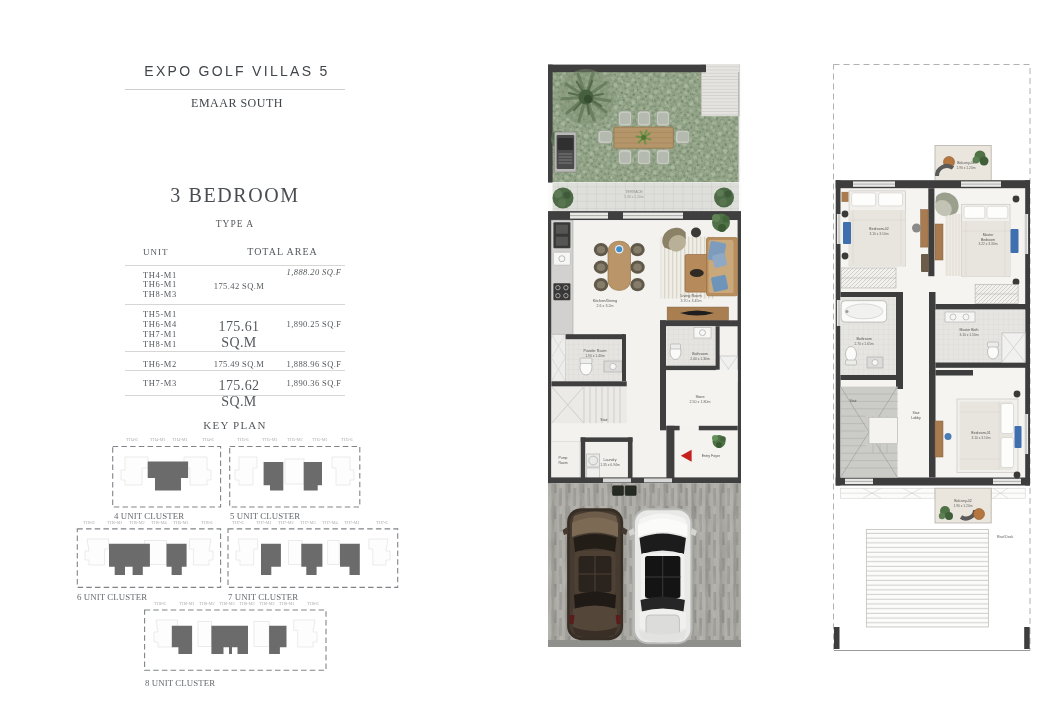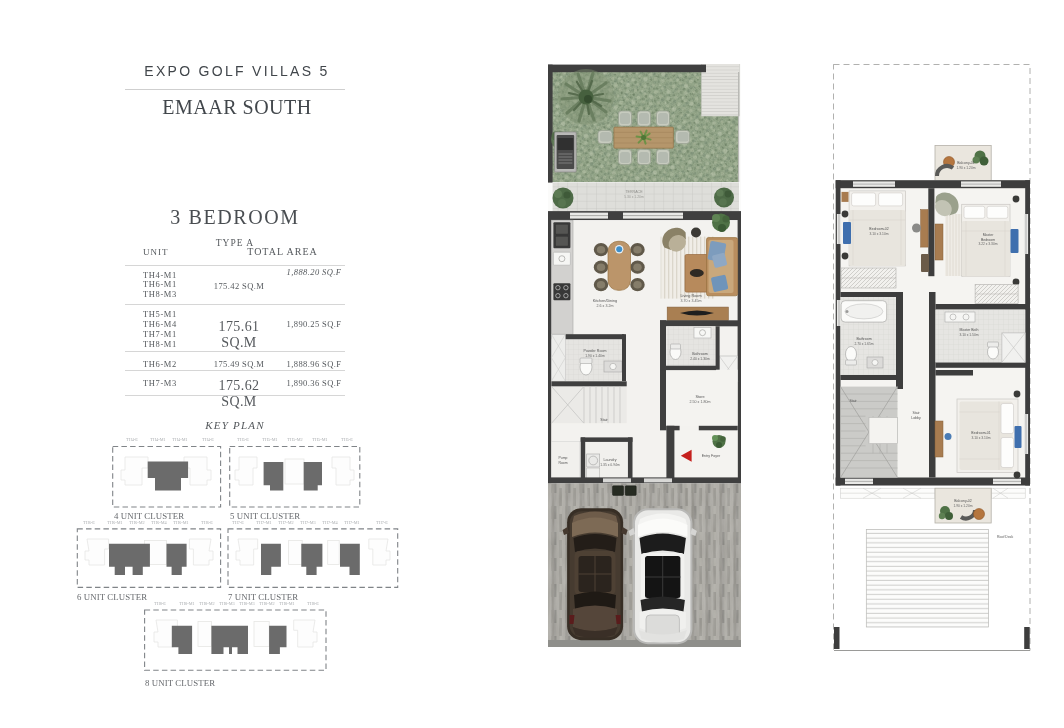--- a/index.html
+++ b/index.html
@@ -5,24 +5,24 @@
   body{width:1064px;height:728px;position:relative;background:#ffffff;overflow:hidden;
        font-family:"Liberation Serif",serif;color:#4b4f53;}
   .abs{position:absolute;}
   .ctr{text-align:center;}
 </style>
 </head>
 <body>
 
 <div class="abs ctr" style="left:127px;top:63px;width:220px;font-family:'Liberation Sans',sans-serif;font-weight:normal;font-size:14px;letter-spacing:2.3px;color:#41464b;">EXPO GOLF VILLAS 5</div>
 <div class="abs" style="left:125px;top:89px;width:220px;border-top:1px solid #cfcfcf;"></div>
-<div class="abs ctr" style="left:127px;top:96px;width:220px;font-size:20px;letter-spacing:0.5px;color:#41464b;">EMAAR SOUTH</div>
-
-<div class="abs ctr" style="left:125px;top:184px;width:220px;font-size:20px;letter-spacing:1.6px;color:#494d51;margin-top:22px;">3 BEDROOM</div>
-<div class="abs ctr" style="left:125px;top:219px;width:220px;font-size:9.5px;letter-spacing:1px;color:#55595d;margin-top:19px;">TYPE A</div>
+<div class="abs ctr" style="left:127px;top:96px;width:220px;font-size:12px;letter-spacing:0.5px;color:#41464b;">EMAAR SOUTH</div>
+
+<div class="abs ctr" style="left:125px;top:184px;width:220px;font-size:20px;letter-spacing:1.6px;color:#494d51;">3 BEDROOM</div>
+<div class="abs ctr" style="left:125px;top:219px;width:220px;font-size:9.5px;letter-spacing:1px;color:#55595d;">TYPE A</div>
 
 <div class="abs" style="left:143px;top:247px;font-size:9px;letter-spacing:1px;color:#55595d;">UNIT</div>
 <div class="abs ctr" style="left:225px;top:246px;width:115px;font-size:10px;letter-spacing:1px;color:#55595d;">TOTAL AREA</div>
 <div class="abs" style="left:125px;top:265px;width:220px;border-top:1px solid #d6d6d6;"></div>
 
 <div class="abs" style="left:143px;top:271px;font-size:8.5px;letter-spacing:.6px;color:#55595d;line-height:9.4px;">TH4-M1<br>TH6-M1<br>TH8-M3</div>
 <div class="abs ctr" style="left:205px;top:281px;width:68px;font-size:8.5px;letter-spacing:.4px;color:#55595d;">175.42 SQ.M</div>
 <div class="abs ctr" style="left:278px;top:267px;width:72px;font-size:8.5px;letter-spacing:.4px;color:#55595d;font-style:italic;">1,888.20 SQ.F</div>
 <div class="abs" style="left:125px;top:304px;width:220px;border-top:1px solid #d6d6d6;"></div>
 
@@ -34,21 +34,21 @@
 <div class="abs" style="left:143px;top:359px;font-size:8.5px;letter-spacing:.6px;color:#55595d;">TH6-M2</div>
 <div class="abs ctr" style="left:205px;top:359px;width:68px;font-size:8.5px;letter-spacing:.4px;color:#55595d;">175.49 SQ.M</div>
 <div class="abs ctr" style="left:278px;top:359px;width:72px;font-size:8.5px;letter-spacing:.4px;color:#55595d;">1,888.96 SQ.F</div>
 <div class="abs" style="left:125px;top:370px;width:220px;border-top:1px solid #d6d6d6;"></div>
 
 <div class="abs" style="left:143px;top:378px;font-size:8.5px;letter-spacing:.6px;color:#55595d;">TH7-M3</div>
 <div class="abs ctr" style="left:205px;top:378px;width:68px;font-size:14px;letter-spacing:.4px;color:#55595d;">175.62 SQ.M</div>
 <div class="abs ctr" style="left:278px;top:378px;width:72px;font-size:8.5px;letter-spacing:.4px;color:#55595d;">1,890.36 SQ.F</div>
 <div class="abs" style="left:125px;top:395px;width:220px;border-top:1px solid #d6d6d6;"></div>
 
-<div class="abs ctr" style="left:125px;top:419px;width:220px;font-size:11px;letter-spacing:1.2px;color:#55595d;font-style:italic;">KEY PLAN</div>
+<div class="abs ctr" style="left:125px;top:419px;width:220px;font-size:11px;letter-spacing:1.2px;color:#55595d;">KEY PLAN</div>
 
 <svg class="abs" style="left:108px;top:432px;" width="120" height="90" viewBox="0 0 120 90">
   <g font-family="Liberation Serif" fill="#abaeb1" font-size="4.3" text-anchor="middle">
     <text x="24" y="9">TH4-E</text>
       <text x="50" y="9">TH4-M1</text>
       <text x="72" y="9">TH4-M1</text>
       <text x="100" y="9">TH4-E</text>
   </g>
   <rect x="4.7" y="14.5" width="107.9" height="60.5" fill="none" stroke="#808488" stroke-width="1.1" stroke-dasharray="5.5 3.2"></rect>
   <g fill="#fdfdfd" stroke="#e6e6e4" stroke-width="0.8">

